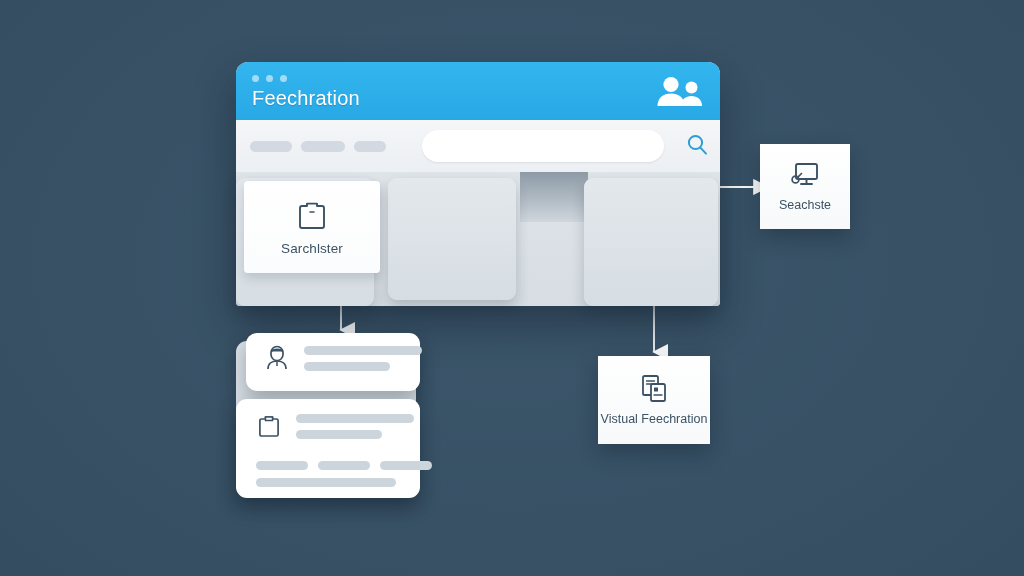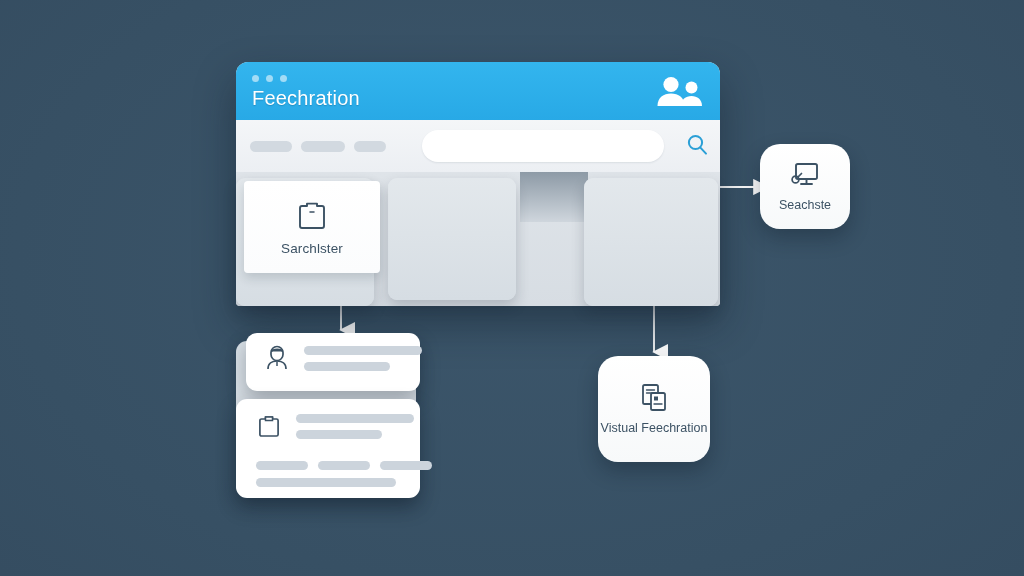--- a/index.html
+++ b/index.html
@@ -158,42 +158,42 @@
   }
   .card .label {
     font-size: 13.5px;
     color: #3c5264;
     letter-spacing: 0.1px;
   }
 
   
   .node {
     position: absolute;
-    border-radius: 20px;
+    border-radius: 0;
     background: linear-gradient(180deg, #ffffff 0%, #f7f9fa 100%);
     box-shadow: 0 9px 20px rgba(12, 24, 36, 0.32);
     display: flex;
     flex-direction: column;
     align-items: center;
     justify-content: center;
     box-sizing: border-box;
   }
   .node .glyph {
     width: 32px;
     height: 32px;
     margin-bottom: 7px;
   }
   .node .label {
     font-size: 12.5px;
     color: #3c5264;
     text-align: center;
     line-height: 1.25;
   }
   #node-right  { left: 760px; top: 144px; width: 90px;  height: 85px; }
-  #node-bottom { left: 598px; top: 356px; width: 112px; height: 106px; }
+  #node-bottom { left: 598px; top: 356px; width: 112px; height: 88px; }
 
   
   .listcard {
     position: absolute;
     border-radius: 11px;
     background: #ffffff;
     box-shadow: 0 9px 20px rgba(12, 24, 36, 0.30);
     box-sizing: border-box;
   }
   .lc-back {

